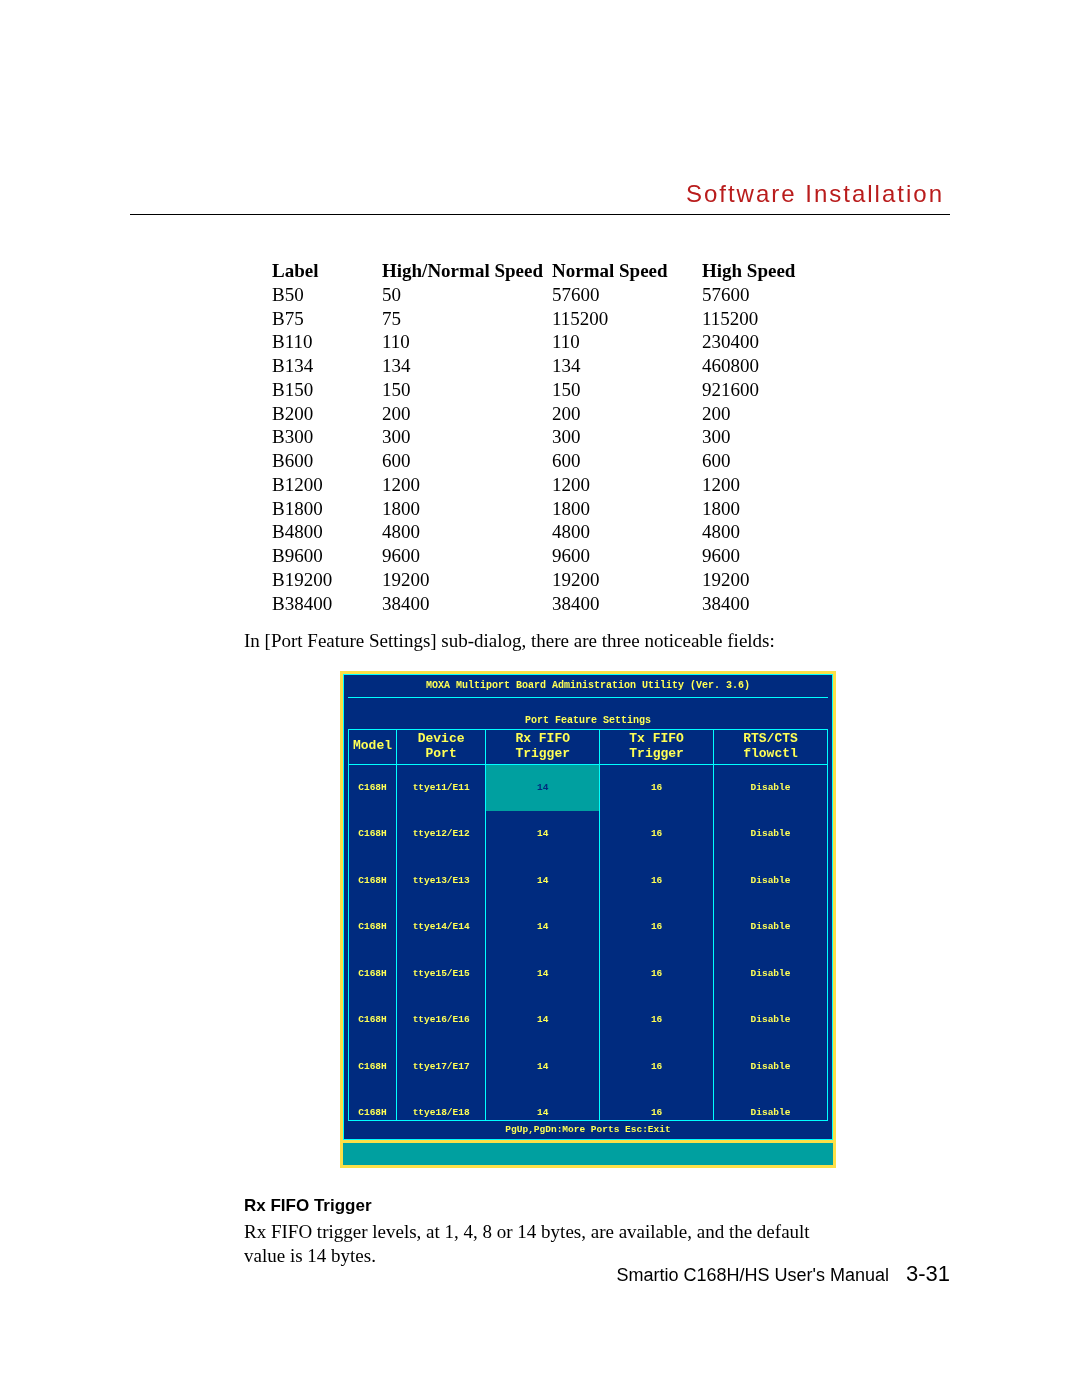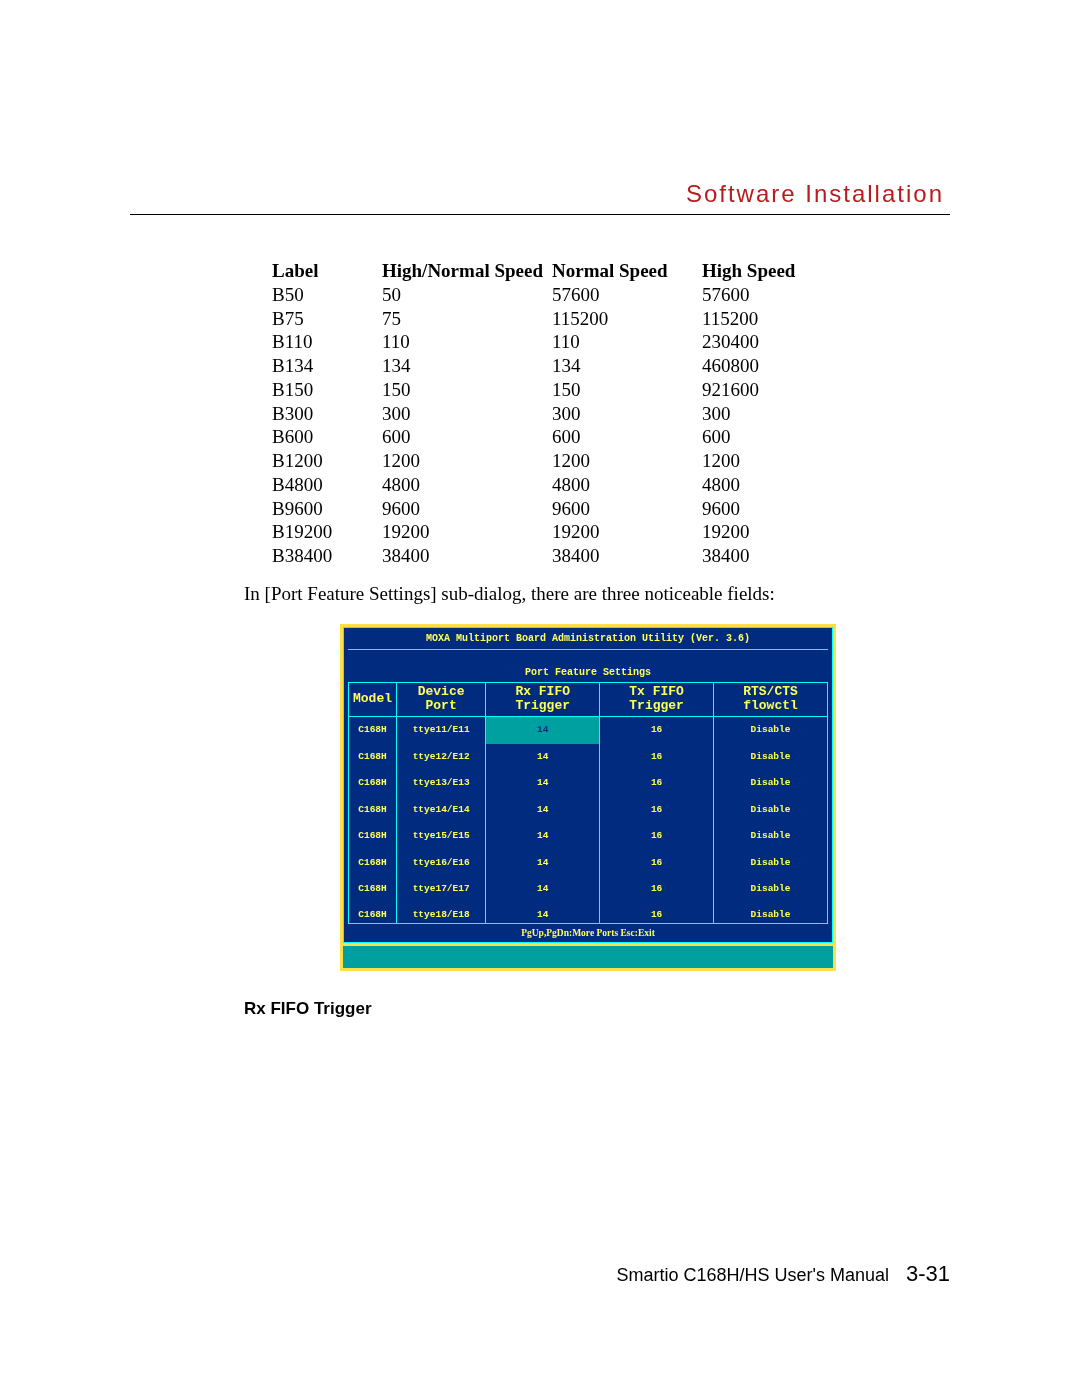--- a/index.html
+++ b/index.html
@@ -111,42 +111,41 @@
     font-weight: bold;
     text-align: center;
     padding: 2px 4px;
     border: 1px solid #00ffff;
     font-size: 13px;
   }
   .term-table td {
     color: #ffff55;
     font-weight: bold;
     text-align: center;
-    padding: 8px 4px;
+    padding: 18px 4px;
     border-left: 1px solid #00ffff;
     border-right: 1px solid #00ffff;
     font-size: 9.5px;
     line-height: 1.1;
   }
   .term-table tr:last-child td {
     border-bottom: 1px solid #00ffff;
     padding-bottom: 2px;
   }
   .term-table td.sel {
     background: #00a0a0;
     color: #002b7f;
   }
   .term-footer {
     color: #ffff55;
     text-align: center;
     padding: 4px 0 3px 0;
     font-weight: bold;
     border-top: 0;
     font-size: 9.5px;
-    font-family: Liberation Serif, serif;
   }
   .term-pad {
     height: 22px;
     background: #00a0a0;
     margin-top: 3px;
   }
   .section-title {
     font-family: Arial, Helvetica, sans-serif;
     font-weight: bold;
     font-size: 17px;
@@ -220,36 +219,48 @@
             <td>134</td>
             <td>460800</td>
           </tr>
           <tr>
             <td>B150</td>
             <td>150</td>
             <td>150</td>
             <td>921600</td>
           </tr>
           <tr>
+            <td>B200</td>
+            <td>200</td>
+            <td>200</td>
+            <td>200</td>
+          </tr>
+          <tr>
             <td>B300</td>
             <td>300</td>
             <td>300</td>
             <td>300</td>
           </tr>
           <tr>
             <td>B600</td>
             <td>600</td>
             <td>600</td>
             <td>600</td>
           </tr>
           <tr>
             <td>B1200</td>
             <td>1200</td>
             <td>1200</td>
             <td>1200</td>
+          </tr>
+          <tr>
+            <td>B1800</td>
+            <td>1800</td>
+            <td>1800</td>
+            <td>1800</td>
           </tr>
           <tr>
             <td>B4800</td>
             <td>4800</td>
             <td>4800</td>
             <td>4800</td>
           </tr>
           <tr>
             <td>B9600</td>
             <td>9600</td>
@@ -349,19 +360,20 @@
                 </tr>
               </tbody>
           </table>
           <div class="term-footer">PgUp,PgDn:More Ports   Esc:Exit</div>
         </div>
       </div>
       <div class="term-pad"></div>
     </div>
 
     <div class="section-title">Rx FIFO Trigger</div>
+    <div class="section-body">Rx FIFO trigger levels, at 1, 4, 8 or 14 bytes, are available, and the default value is 14 bytes.</div>
   </div>
 </div>
 
 <div class="footer">
   <span>Smartio C168H/HS User's Manual</span>
   <span class="pg">3-31</span>
 </div>
 
 </body></html>

